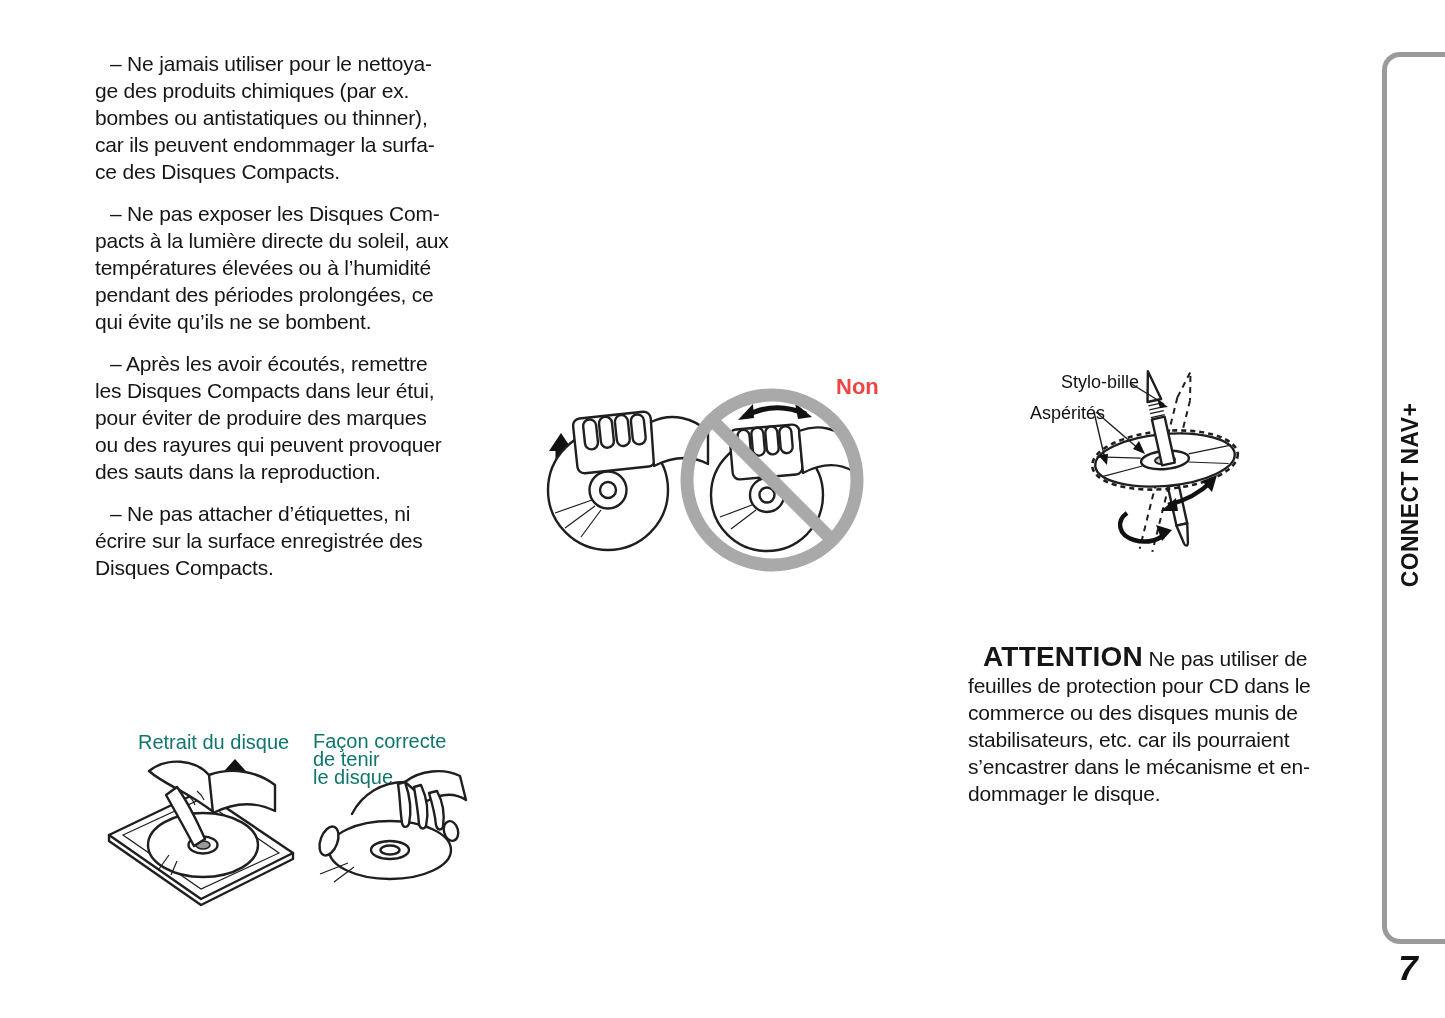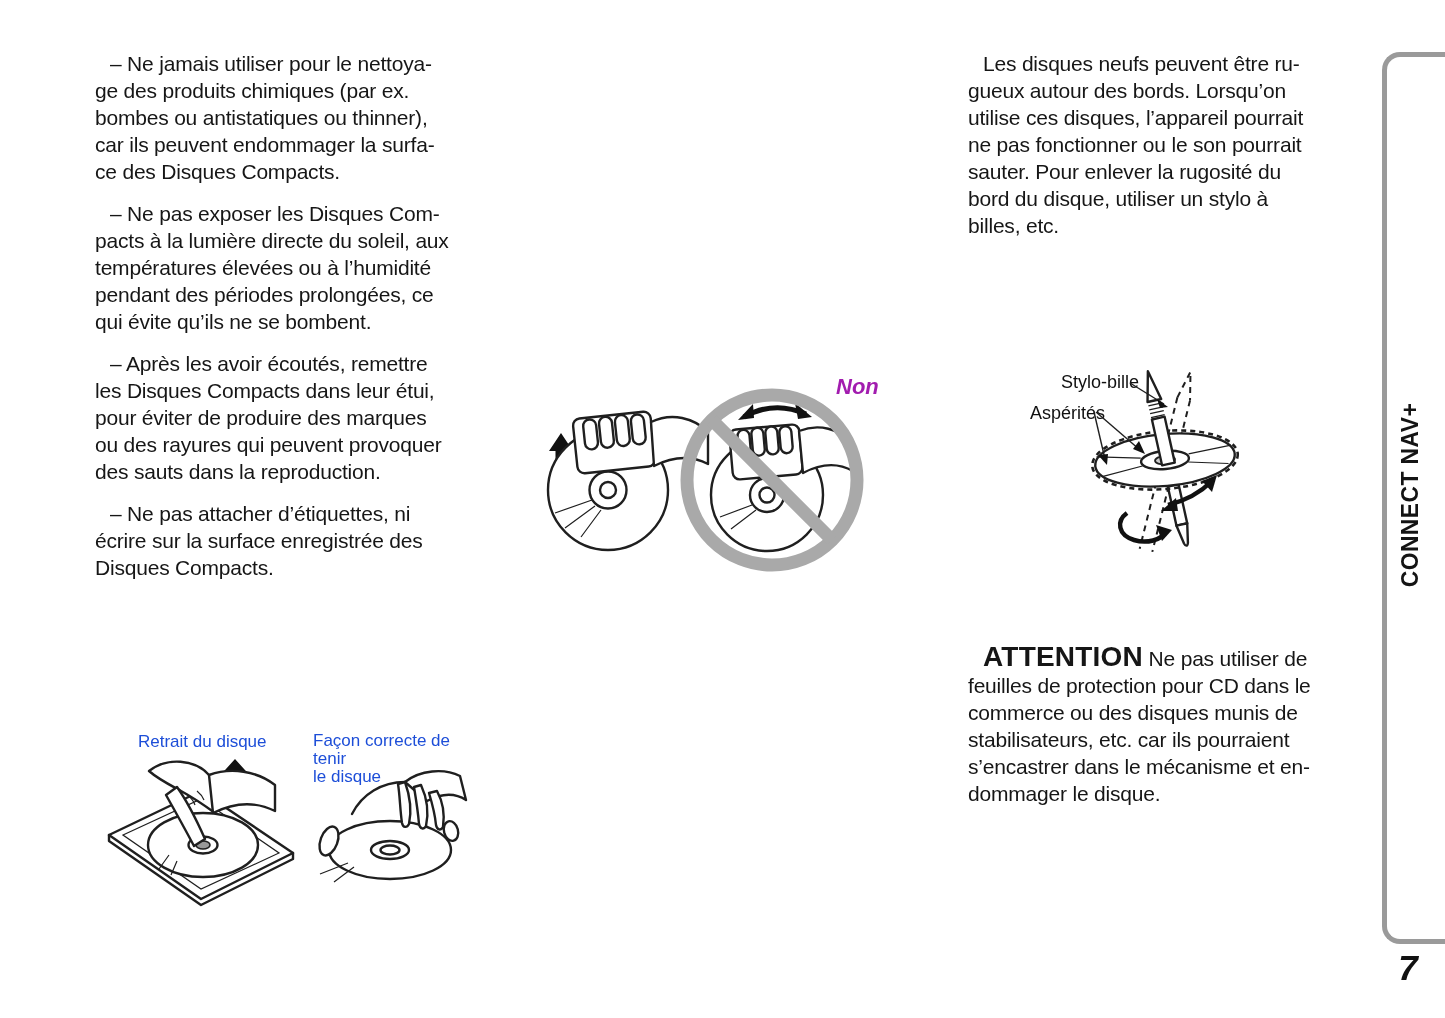--- a/index.html
+++ b/index.html
@@ -4,23 +4,23 @@
 <style>
   html,body{margin:0;padding:0;background:#fff;}
   .page{position:relative;width:1445px;height:1018px;background:#ffffff;overflow:hidden;
         font-family:"Liberation Sans","DejaVu Sans",sans-serif;color:#161616;}
   .col{position:absolute;top:50px;}
   .para{white-space:pre-line;font-size:21px;line-height:27px;letter-spacing:-0.2px;
         margin:0 0 15px 0;text-indent:15px;}
   .attn{position:absolute;white-space:pre-line;font-size:21px;line-height:27px;
         letter-spacing:-0.2px;text-indent:15px;}
   .attn b{font-size:28px;font-weight:800;letter-spacing:0.2px;}
-  .fig-label{position:absolute;font-size:17px;line-height:18px;color:#1d4ed8;white-space:pre-line;}
+  .fig-label{position:absolute;font-size:20px;line-height:18px;color:#0f766e;white-space:pre-line;}
   .fig-label-sm{position:absolute;font-size:18px;color:#111;}
-  .non-label{position:absolute;font-size:22px;font-weight:bold;font-style:italic;color:#a21caf;}
+  .non-label{position:absolute;font-size:22px;font-weight:bold;color:#ef4444;}
   svg{position:absolute;overflow:visible;}
   .ln{stroke:#1f1f1f;stroke-width:2.4;fill:none;stroke-linecap:round;stroke-linejoin:round;}
   .lnw{stroke:#1f1f1f;stroke-width:2.4;fill:#ffffff;stroke-linecap:round;stroke-linejoin:round;}
   .thin{stroke:#1f1f1f;stroke-width:1.2;fill:none;}
   .solid{fill:#111;stroke:none;}
   .tab{position:absolute;left:1382px;top:52px;width:80px;height:892px;
        border:5px solid #9a9a9a;border-radius:18px 0 0 18px;border-right:none;box-sizing:border-box;}
   .tab-text-wrap{position:absolute;left:1384px;top:385px;width:52px;height:220px;
        display:flex;align-items:center;justify-content:center;}
   .tab-text{transform:rotate(-90deg) scaleX(0.95);white-space:nowrap;
@@ -48,29 +48,20 @@
 les Disques Compacts dans leur étui,
 pour éviter de produire des marques
 ou des rayures qui peuvent provoquer
 des sauts dans la reproduction.</p>
     <p class="para">– Ne pas attacher d’étiquettes, ni
 écrire sur la surface enregistrée des
 Disques Compacts.</p>
   </section>
 
 
-  <section class="col" style="left:968px;width:390px;">
-    <p class="para">Les disques neufs peuvent être ru-
-gueux autour des bords. Lorsqu’on
-utilise ces disques, l’appareil pourrait
-ne pas fonctionner ou le son pourrait
-sauter. Pour enlever la rugosité du
-bord du disque, utiliser un stylo à
-billes, etc.</p>
-  </section>
 
   <p class="attn" style="left:968px;top:622px;width:392px;"><b>ATTENTION</b><span> Ne pas utiliser de
 feuilles de protection pour CD dans le
 commerce ou des disques munis de
 stabilisateurs, etc. car ils pourraient
 s’encastrer dans le mécanisme et en-
 dommager le disque.</span></p>
 
   <div class="non-label" style="left:836px;top:374px;">Non</div>
   <svg style="left:545px;top:365px;" width="345" height="215" viewBox="0 0 345 215">

